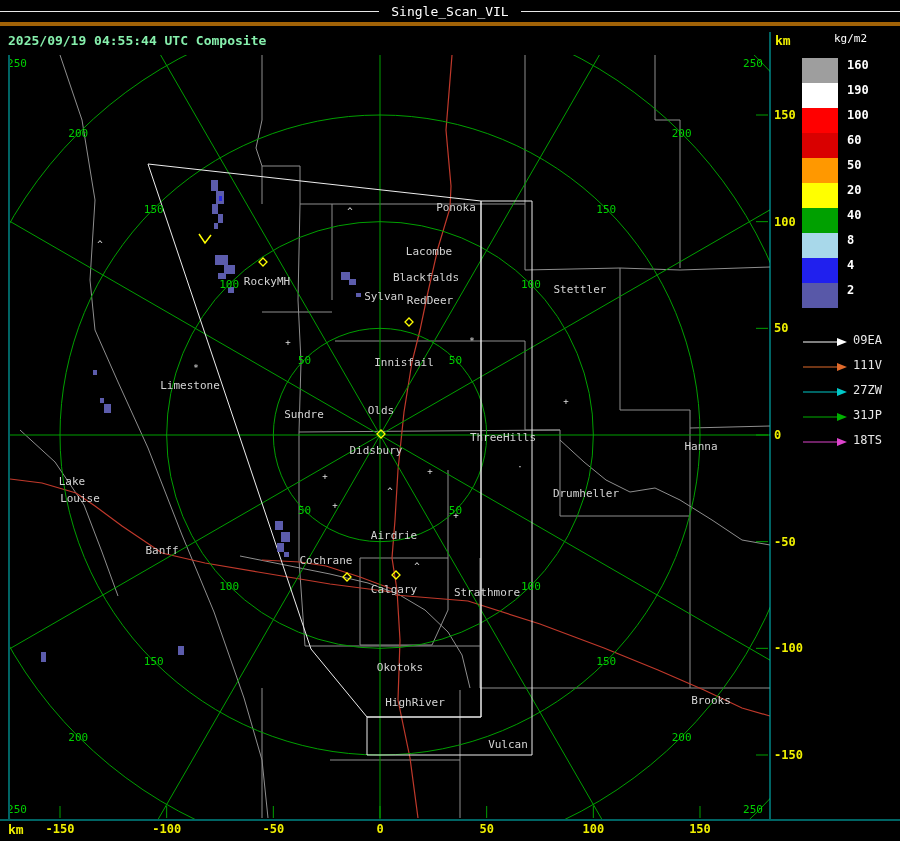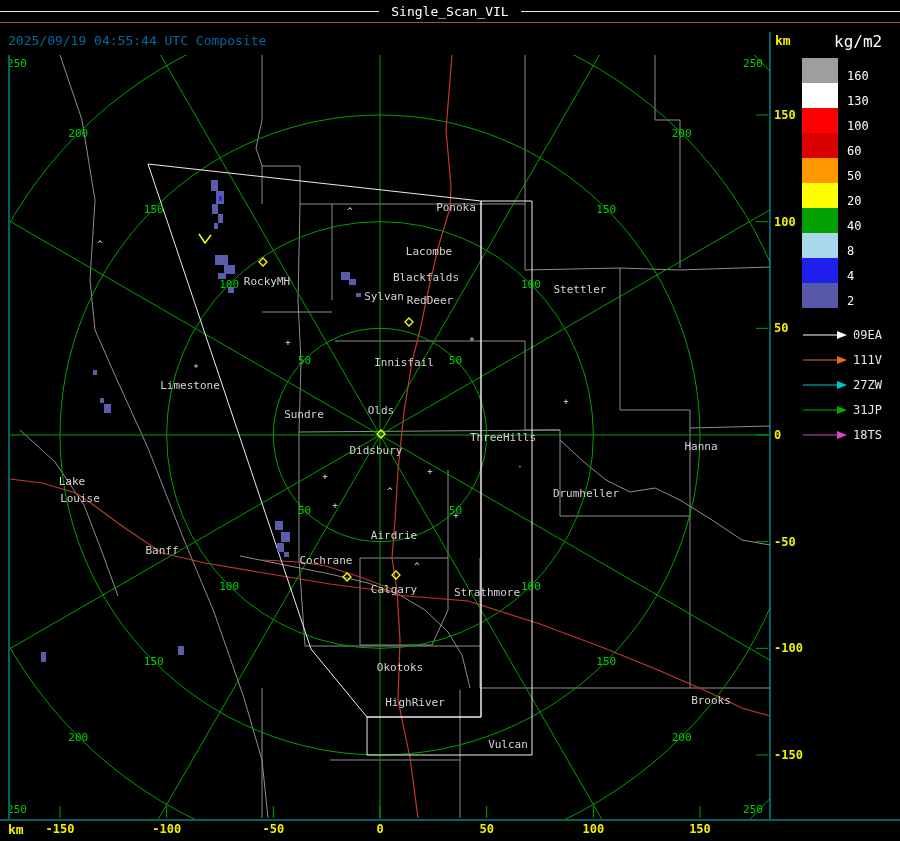--- a/index.html
+++ b/index.html
@@ -1,36 +1,36 @@
 <!DOCTYPE html>
 <html><head>
 <meta charset="utf-8">
 <style>
   html,body{margin:0;padding:0;background:#000;}
   body{width:900px;height:841px;position:relative;overflow:hidden;
        font-family:"DejaVu Sans Mono",monospace;}
   .titlebar{position:absolute;top:0;left:0;width:900px;height:22px;
-    display:flex;align-items:center;border-bottom:1px solid #a16207;
+    display:flex;align-items:center;border-bottom:4px solid #a16207;
     color:#ffffff;font-size:13px;}
   .tline{flex:1;border-top:1px solid #e8e8e8;height:0;}
   .title{padding:0 12px;white-space:nowrap;}
-  .timestamp{position:absolute;top:33px;left:8px;color:#0369a1;
-    font-size:13px;font-weight:normal;white-space:nowrap;}
+  .timestamp{position:absolute;top:33px;left:8px;color:#86efac;
+    font-size:13px;font-weight:bold;white-space:nowrap;}
   .km-top{position:absolute;top:33px;left:775px;color:#f0f000;
     font-size:13px;font-weight:bold;}
   .km-bottom{position:absolute;left:8px;top:822px;color:#f0f000;
     font-size:13px;font-weight:bold;}
   #radar-svg{position:absolute;top:0;left:0;}
   .legend{position:absolute;left:802px;top:32px;width:96px;}
-  .legend-title{font-size:16px;color:#ffffff;padding-left:32px;height:26px;}
-  .lrow{display:flex;align-items:flex-end;height:25px;}
+  .legend-title{font-size:11px;color:#ffffff;padding-left:32px;height:26px;}
+  .lrow{display:flex;align-items:flex-start;height:25px;font-weight:bold;}
   .swatch{width:36px;height:25px;}
   .sval{margin-left:9px;font-size:12px;color:#ffffff;}
   #legend-tracks{margin-top:14px;}
-  .trow{display:flex;align-items:center;height:25px;font-size:12px;}
+  .trow{display:flex;align-items:flex-end;height:25px;font-size:12px;}
   .trow span{margin-left:5px;color:#e8e8e8;}
 </style>
 </head>
 <body>
 
 <svg id="radar-svg" width="900" height="841">
     <defs>
       <clipPath id="pc">
         <rect x="10" y="55" width="760" height="764"></rect>
       </clipPath>
@@ -224,21 +224,21 @@
 
 <div class="legend">
   <div class="legend-title">kg/m2</div>
   <div id="legend-scale">
       <div class="lrow">
         <div class="swatch" style="background: rgb(158, 158, 158);"></div>
         <span class="sval">160</span>
       </div>
       <div class="lrow">
         <div class="swatch" style="background: rgb(255, 255, 255);"></div>
-        <span class="sval">130</span>
+        <span class="sval">190</span>
       </div>
       <div class="lrow">
         <div class="swatch" style="background: rgb(255, 0, 0);"></div>
         <span class="sval">100</span>
       </div>
       <div class="lrow">
         <div class="swatch" style="background: rgb(217, 0, 0);"></div>
         <span class="sval">60</span>
       </div>
       <div class="lrow">

